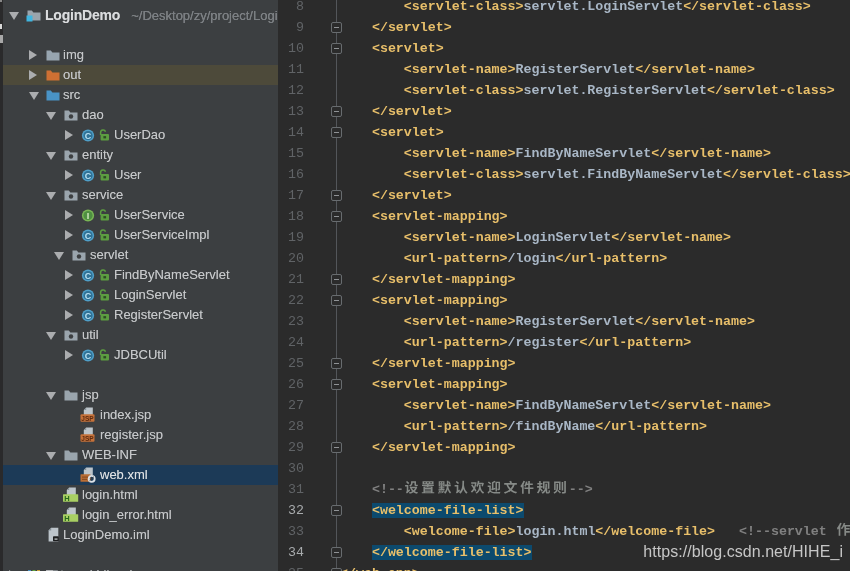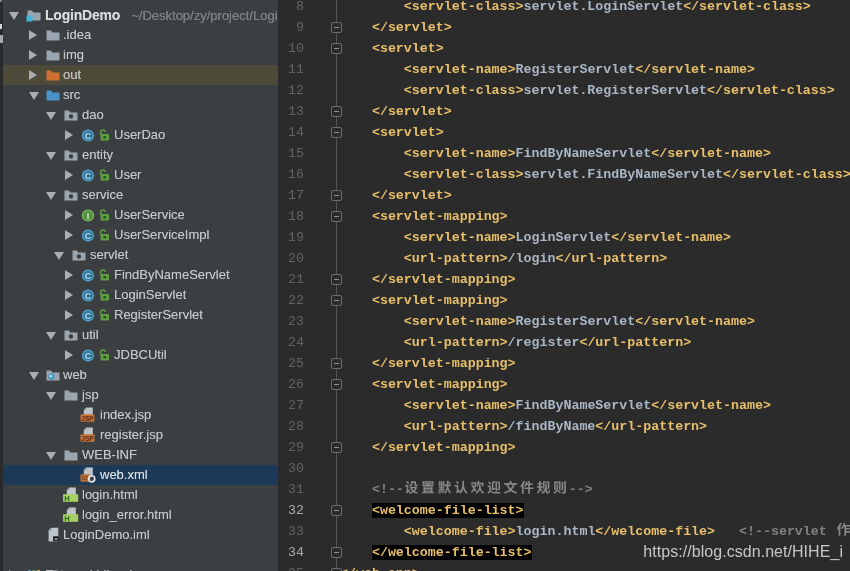--- a/index.html
+++ b/index.html
@@ -11,21 +11,21 @@
 .tx{position:absolute;top:0;height:20px;line-height:20px;font-size:13px;color:#c6c8ca;white-space:nowrap;text-shadow:0 0 0.6px rgba(198,200,202,0.55);}
 .arr-r{position:absolute;width:0;height:0;border-top:5px solid transparent;border-bottom:5px solid transparent;border-left:8.5px solid #abadaf;top:5px;}
 .arr-d{position:absolute;width:0;height:0;border-left:5px solid transparent;border-right:5px solid transparent;border-top:8.5px solid #abadaf;top:6.5px;}
 .ic{position:absolute;top:2px;width:16px;height:16px;}
 #editor{position:absolute;left:278px;top:0;width:572px;height:571px;background:#2b2b2b;overflow:hidden;}
 #foldline{position:absolute;left:58px;top:0;width:1px;height:571px;background:#53565a;}
 #nums{margin:0;position:absolute;left:4px;top:-4.5px;width:22px;text-align:right;font-family:"Liberation Mono",monospace;font-size:13.3px;line-height:21px;color:#606366;white-space:pre;}
 #code{margin:0;position:absolute;left:62px;top:-4.5px;font-family:"Liberation Mono",monospace;font-size:13.3px;line-height:21px;color:#a9b7c6;white-space:pre;font-weight:bold;}
 .t{color:#e8bf6a;}
 .cm{color:#808080;}
-.hl{background:#000000;}
+.hl{background:#0c4a6e;}
 .fm{position:absolute;left:53px;width:11px;height:11px;box-sizing:border-box;border:1px solid #686c6f;background:#2b2b2b;border-radius:2px;}
 .fm:after{content:"";position:absolute;left:2px;right:2px;top:4px;height:1px;background:#8f9295;}
 .brnum{color:#a8abad;}
 #wm{position:absolute;right:7px;top:543px;text-align:right;white-space:nowrap;font-size:16px;color:#c6c6c6;letter-spacing:0.05px;}
 svg text{font-family:"Liberation Sans",sans-serif;}
 </style>
 </head>
 <body>
 <div id="strip">
     <div style="position:absolute;left:0;top:0;width:1.5px;height:2px;background:#888"></div>
@@ -34,27 +34,20 @@
   </div>
 <div id="tree">
     <div class="rowc" style="top:5px;left:0;width:278px;">
       <div class="arr-d" style="left:8.5px"></div>
       <div class="ic" style="left:26px"><svg width="16" height="16" viewBox="0 0 16 16">
           <path d="M1.5 3.5h4.3l1.6 2h7.1v8h-13z" fill="#9aa5ad"></path>
           <rect x="0.5" y="8.5" width="6" height="6" fill="#40b6e0"></rect>
         </svg></div>
       <div class="tx" style="left:45px"><b style="color:#dadcde;font-size:14px;letter-spacing:-0.2px">LoginDemo</b><span style="color:#7b7f83;padding-left:11px">~/Desktop/zy/project/LoginDemo</span></div>
     </div>
-    <div class="rowc" style="top:25px;left:0;width:278px;">
-      <div class="arr-r" style="left:29px"></div>
-      <div class="ic" style="left:45px"><svg width="16" height="16" viewBox="0 0 16 16">
-          <path d="M1.5 3.5h4.3l1.6 2h7.1v8h-13z" fill="#9aa5ad"></path>
-        </svg></div>
-      <div class="tx" style="left:63px">.idea</div>
-    </div>
     <div class="rowc" style="top:45px;left:0;width:278px;">
       <div class="arr-r" style="left:29px"></div>
       <div class="ic" style="left:45px"><svg width="16" height="16" viewBox="0 0 16 16">
           <path d="M1.5 3.5h4.3l1.6 2h7.1v8h-13z" fill="#97a5b0"></path>
         </svg></div>
       <div class="tx" style="left:63px">img</div>
     </div>
     <div class="row" style="top:65px;background:#4d4a3a"></div>
     <div class="rowc" style="top:65px;left:0;width:278px;">
       <div class="arr-r" style="left:29px"></div>
@@ -214,29 +207,20 @@
           <circle cx="8" cy="8.5" r="6.1" fill="#4f9fc8"></circle>
           <circle cx="8" cy="8.5" r="4.6" fill="#2f7296"></circle>
           <text x="8" y="11.7" font-size="9" font-weight="bold" fill="#b8e0f2" text-anchor="middle">C</text>
         </svg></div>
       <div class="ic" style="left:96px"><svg width="16" height="16" viewBox="0 0 16 16">
           <path d="M4.6 8 v-2.6 a2.5 2.5 0 0 1 4.9 -0.7" stroke="#5c9e41" stroke-width="1.5" fill="none"></path>
           <rect x="4.6" y="7" width="8.4" height="6.6" rx="1" fill="#5c9e41"></rect>
           <rect x="7.4" y="9.1" width="2.7" height="2.3" fill="#2e4d24"></rect>
         </svg></div>
       <div class="tx" style="left:114px">JDBCUtil</div>
-    </div>
-    <div class="rowc" style="top:365px;left:0;width:278px;">
-      <div class="arr-d" style="left:28.5px"></div>
-      <div class="ic" style="left:45px"><svg width="16" height="16" viewBox="0 0 16 16">
-          <path d="M1.5 3.5h4.3l1.6 2h7.1v8h-13z" fill="#9aa5ad"></path>
-          <circle cx="6.3" cy="9.7" r="3.1" fill="#3d98c0"></circle>
-          <circle cx="5.8" cy="9.2" r="1.4" fill="#aee2f2"></circle>
-        </svg></div>
-      <div class="tx" style="left:63px">web</div>
     </div>
     <div class="rowc" style="top:385px;left:0;width:278px;">
       <div class="arr-d" style="left:46px"></div>
       <div class="ic" style="left:62.5px"><svg width="16" height="16" viewBox="0 0 16 16">
           <path d="M1.5 3.5h4.3l1.6 2h7.1v8h-13z" fill="#9aa5ad"></path>
         </svg></div>
       <div class="tx" style="left:82px">jsp</div>
     </div>
     <div class="rowc" style="top:425px;left:0;width:278px;">
       <div class="ic" style="left:79.5px"><svg width="16" height="16" viewBox="0 0 16 16">

